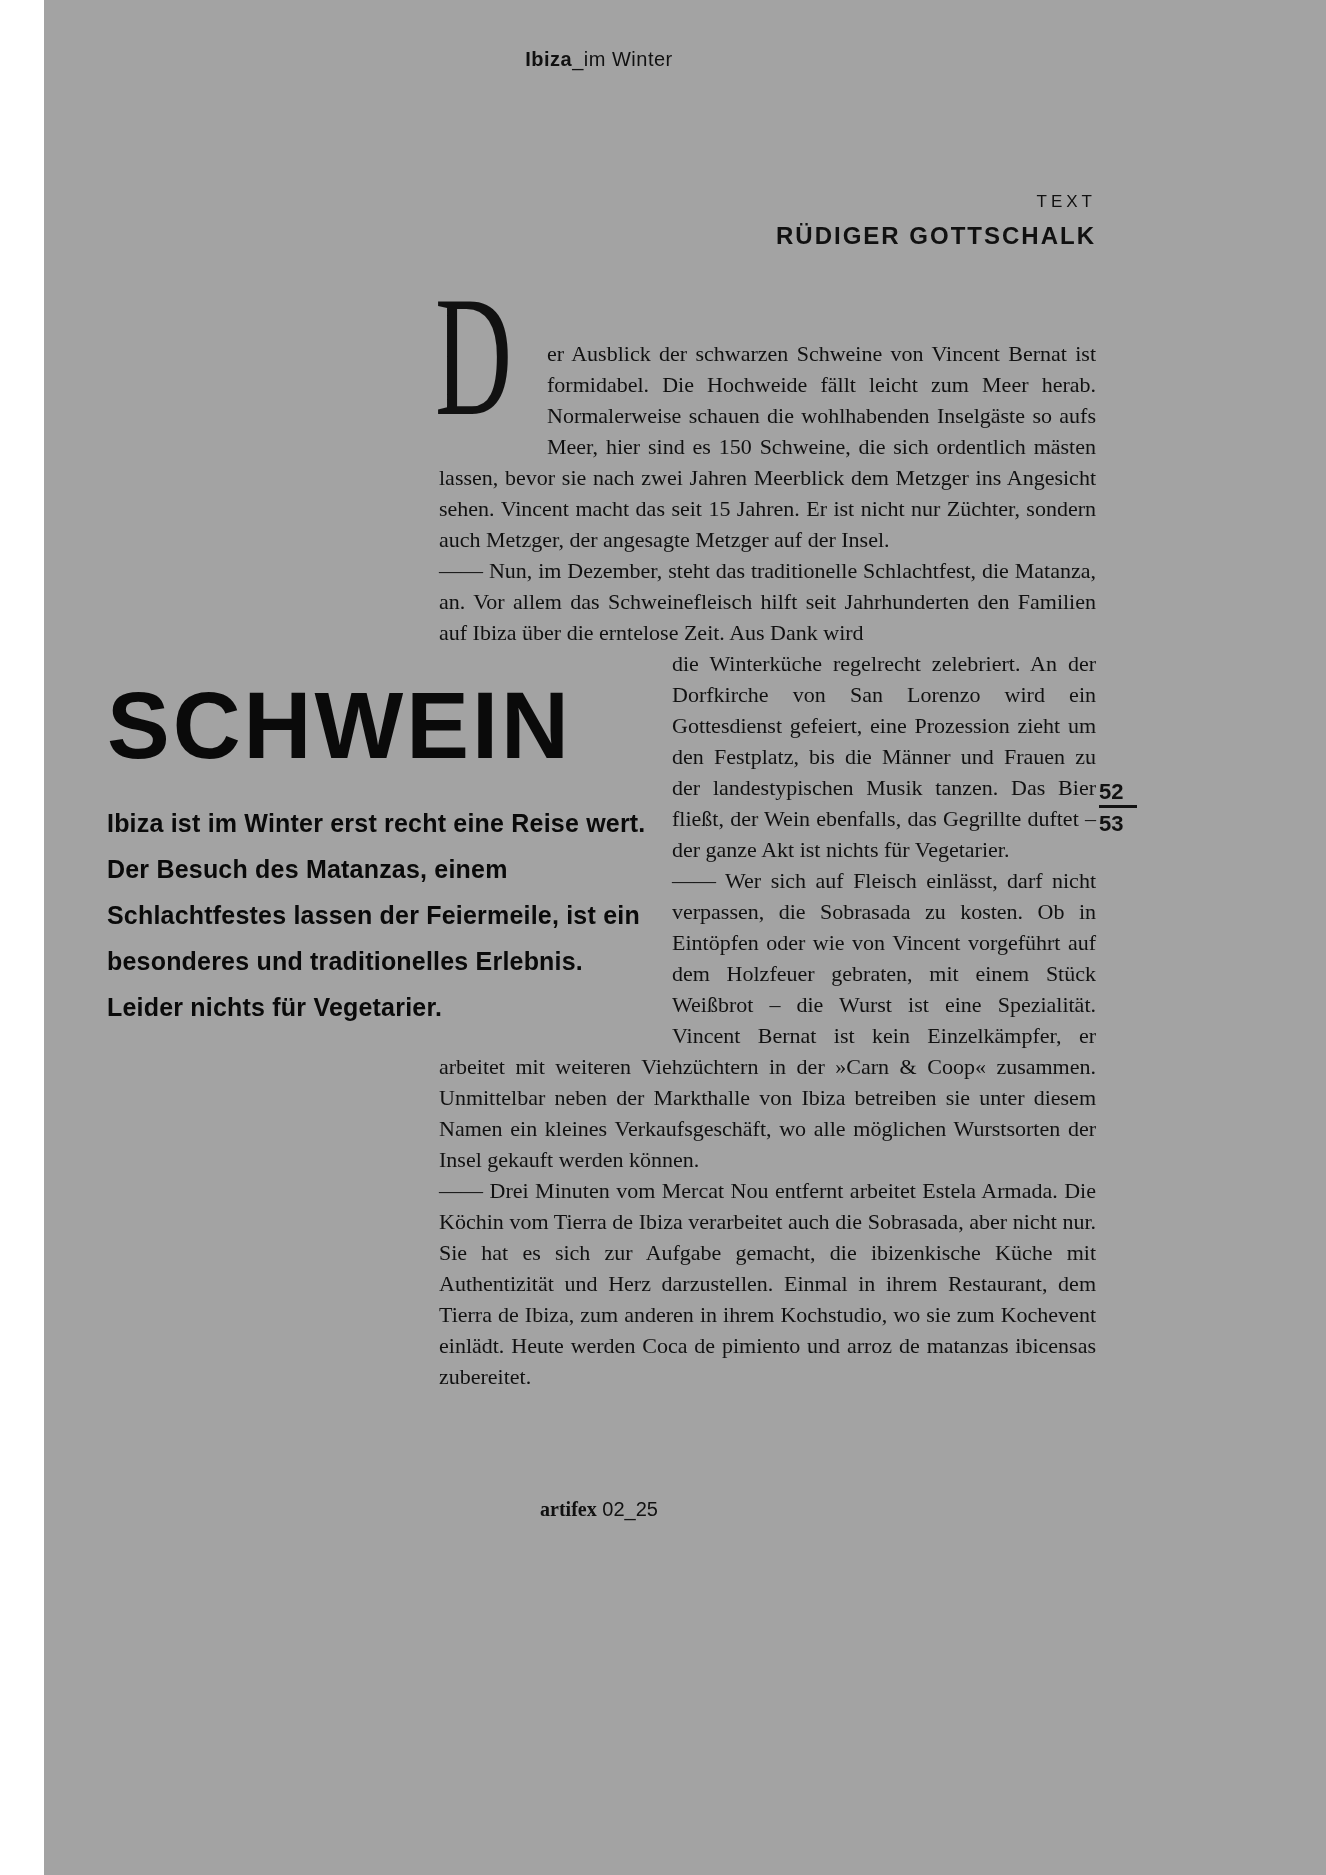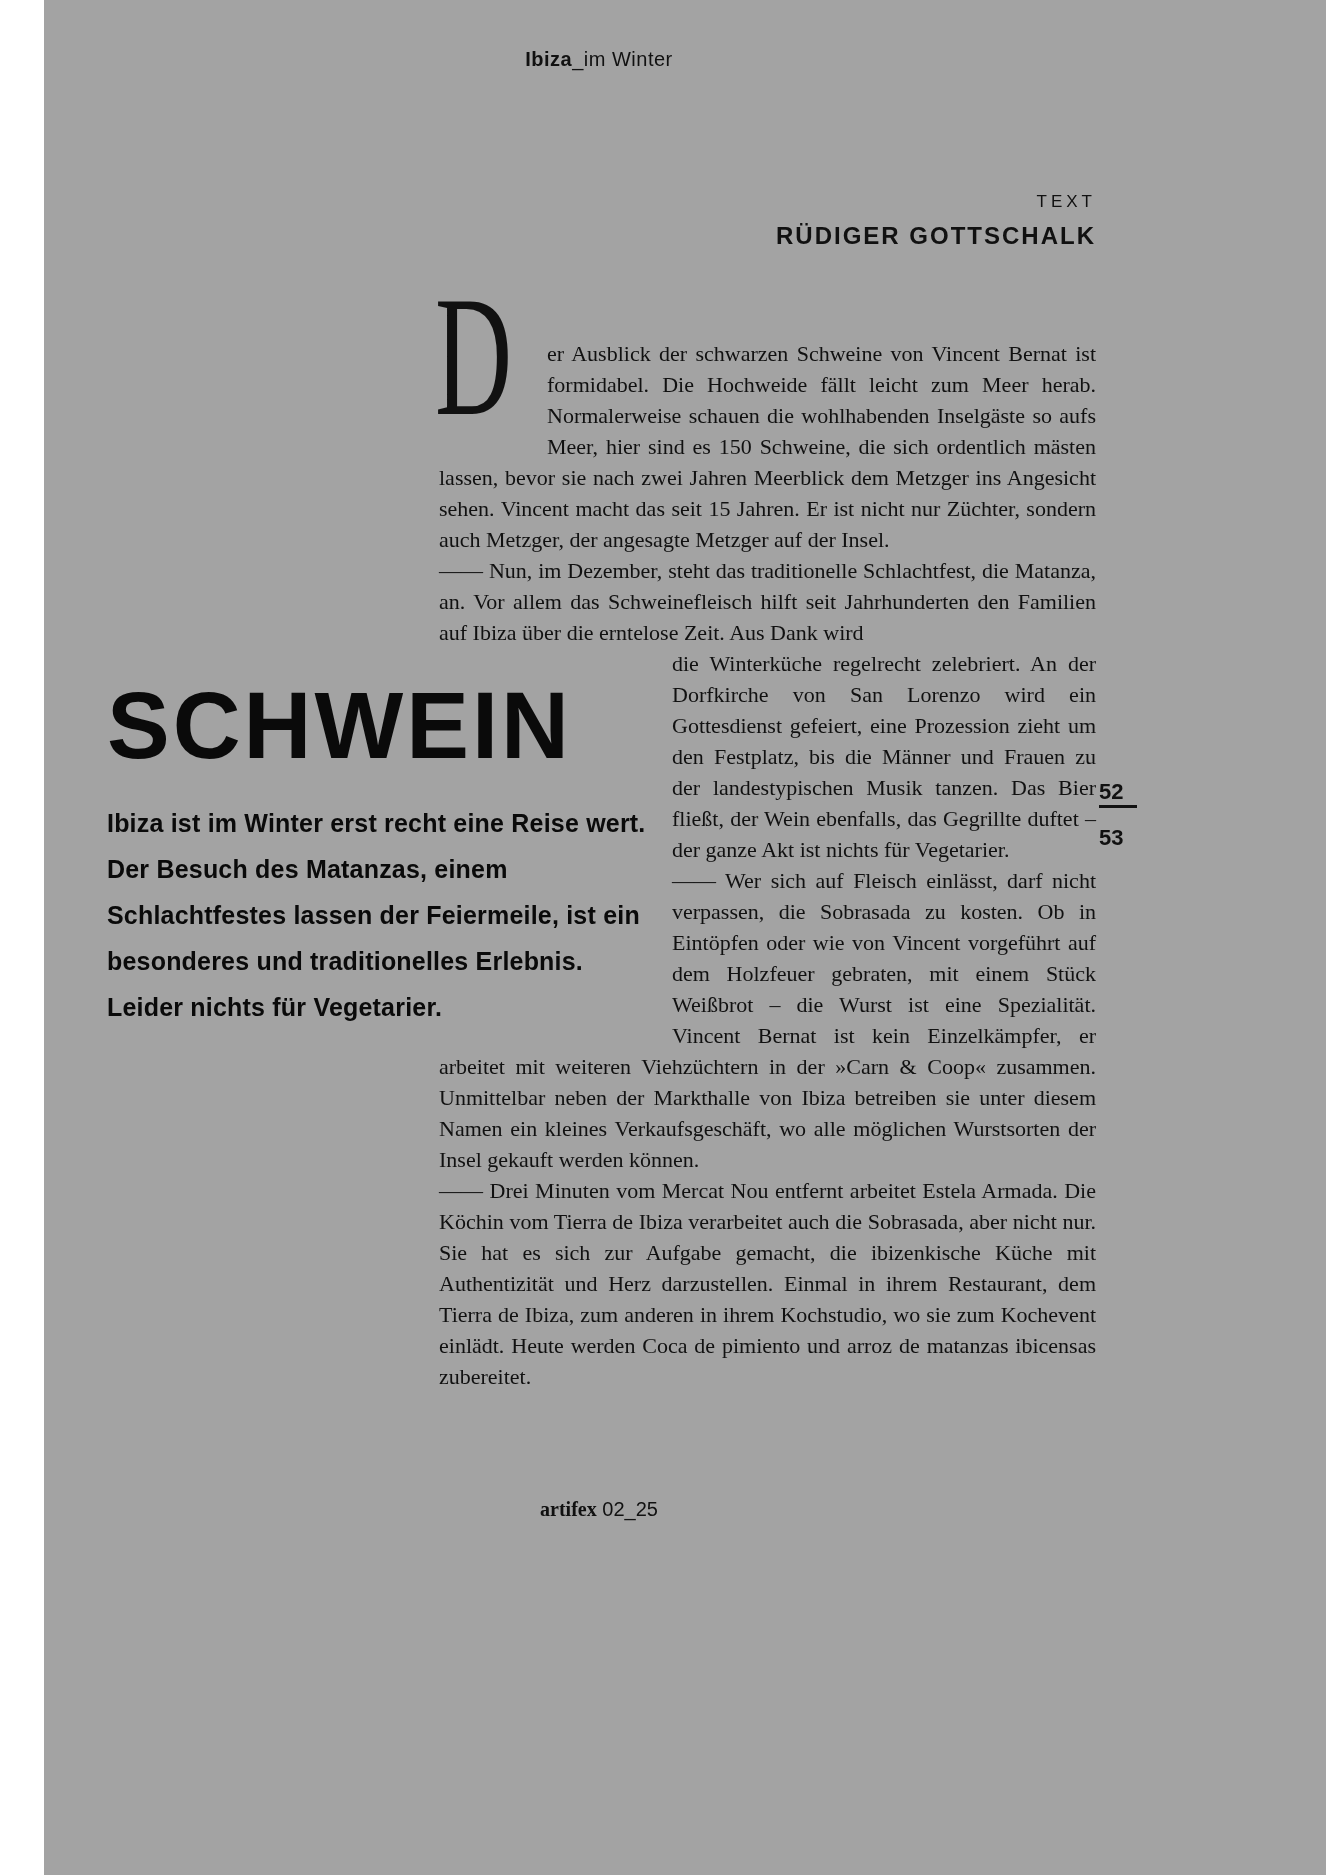--- a/index.html
+++ b/index.html
@@ -138,21 +138,21 @@
     line-height: 24px;
     color: #111;
   }
   .pagenum-top {
     display: block;
     border-bottom: 3px solid #111;
     padding-bottom: 1px;
   }
   .pagenum-bottom {
     display: block;
-    padding-top: 18px;
+    padding-top: 4px;
   }
 
   
   .footer {
     position: absolute;
     top: 1498px;
     left: 0;
     width: 1110px;
     text-align: center;
     font-family: "Liberation Sans", sans-serif;

